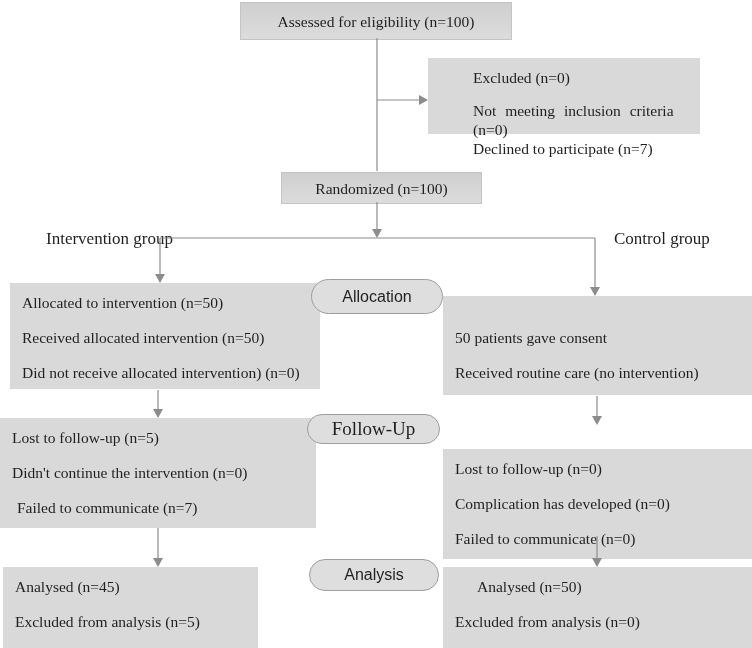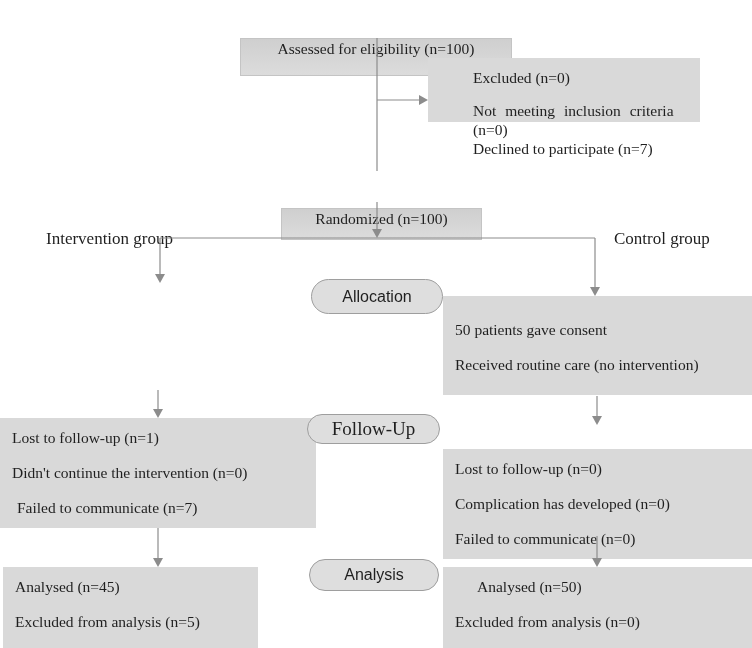--- a/index.html
+++ b/index.html
@@ -15,23 +15,22 @@
     position:absolute;
     background:#d9d9d9;
     font-size:15.5px;
     line-height:19px;
   }
   .box.grad{
     background:linear-gradient(#cfcfcf,#dcdcdc);
     border:1px solid #c4c4c4;
   }
   .box.center{
-    display:flex;justify-content:center;
+    display:flex;align-items:center;justify-content:center;
     text-align:center;
-    margin-top:36px;
   }
   .box p{margin:0;}
   .pad{padding:10px 12px;}
   .gap-lg p{margin-bottom:16px;}
   .gap-lg p:last-child{margin-bottom:0;}
   .justified{word-spacing:5px;}
   .indent-sm{padding-left:5px;}
   .indent-md{padding-left:22px;}
   .mb-lg{margin-bottom:14px !important;}
   .oval{
@@ -101,21 +100,21 @@
       <polygon points="153,558 163,558 158,567"></polygon>
 
       <polygon points="592,558 602,558 597,567"></polygon>
     </g>
   </svg>
 
   <div class="box grad center" style="left:240px;top:2px;width:270px;height:36px;">
     <span>Assessed for eligibility (n=100)</span>
   </div>
 
-  <div class="box pad" style="left:428px;top:58px;width:272px;height:64px;box-sizing:border-box;padding-left:45px;">
+  <div class="box pad" style="left:428px;top:58px;width:272px;height:76px;box-sizing:border-box;padding-left:45px;">
     <p class="mb-lg">Excluded (n=0)</p>
     <p class="justified">Not meeting inclusion criteria (n=0)</p>
     <p>Declined to participate (n=7)</p>
   </div>
 
   <div class="box grad center" style="left:281px;top:172px;width:199px;height:30px;">
     <span>Randomized (n=100)</span>
   </div>
 
   <div class="grouplabel" style="left:33px;top:229px;">Intervention group</div>
@@ -124,27 +123,32 @@
   <div class="oval sans" style="left:311px;top:279px;width:132px;height:35px;">
     <span>Allocation</span>
   </div>
   <div class="oval serif" style="left:307px;top:414px;width:133px;height:30px;">
     <span>Follow-Up</span>
   </div>
   <div class="oval sans" style="left:309px;top:559px;width:130px;height:32px;">
     <span>Analysis</span>
   </div>
 
-  <div class="box pad gap-lg" style="left:443px;top:296px;width:309px;height:99px;box-sizing:border-box;padding-top:24px;">
+  <div class="box pad gap-lg" style="left:10px;top:283px;width:310px;height:106px;box-sizing:border-box;">
+    <p>Allocated to intervention (n=50)</p>
+    <p>Received allocated intervention (n=50)</p>
+    <p>Did not receive allocated intervention) (n=0)</p>
+  </div>
+  <div class="box pad gap-lg" style="left:443px;top:296px;width:309px;height:99px;box-sizing:border-box;padding-top:32px;">
     <p>50 patients gave consent</p>
     <p>Received routine care (no intervention)</p>
   </div>
 
   <div class="box pad gap-lg" style="left:0px;top:418px;width:316px;height:110px;box-sizing:border-box;">
-    <p>Lost to follow-up (n=1)</p>
+    <p>Lost to follow-up (n=5)</p>
     <p>Didn't continue the intervention (n=0)</p>
     <p class="indent-sm">Failed to communicate (n=7)</p>
   </div>
   <div class="box pad gap-lg" style="left:443px;top:449px;width:337px;height:110px;box-sizing:border-box;">
     <p>Lost to follow-up (n=0)</p>
     <p>Complication has developed (n=0)</p>
     <p>Failed to communicate (n=0)</p>
   </div>
 
   <div class="box pad gap-lg" style="left:3px;top:567px;width:255px;height:81px;box-sizing:border-box;">

